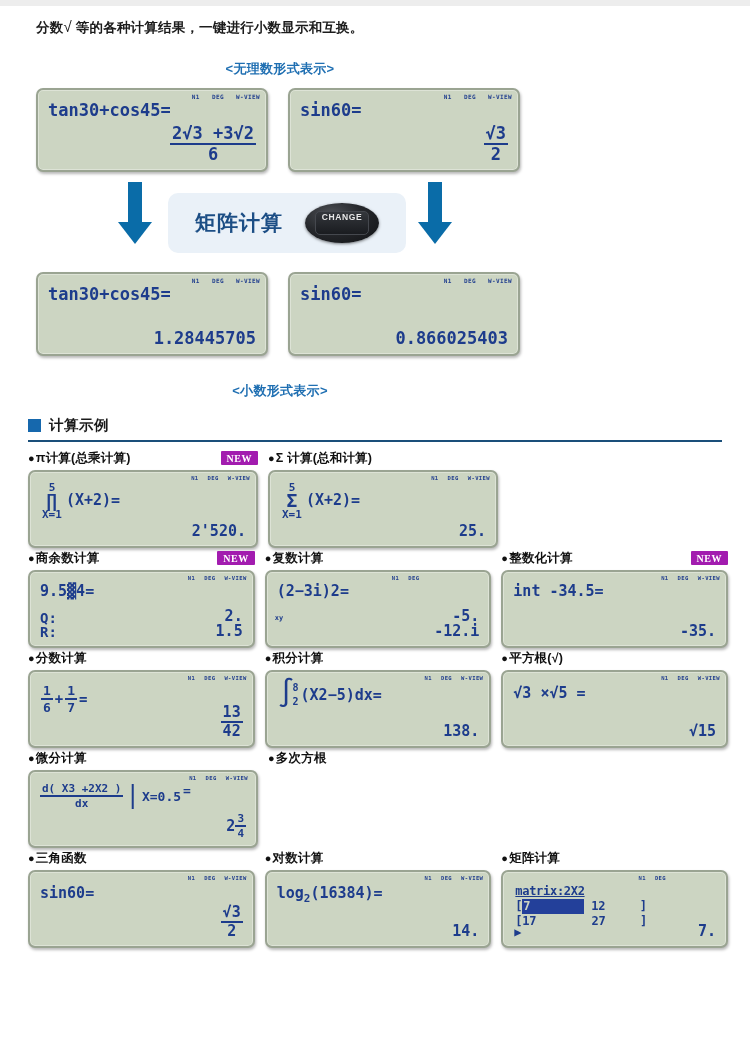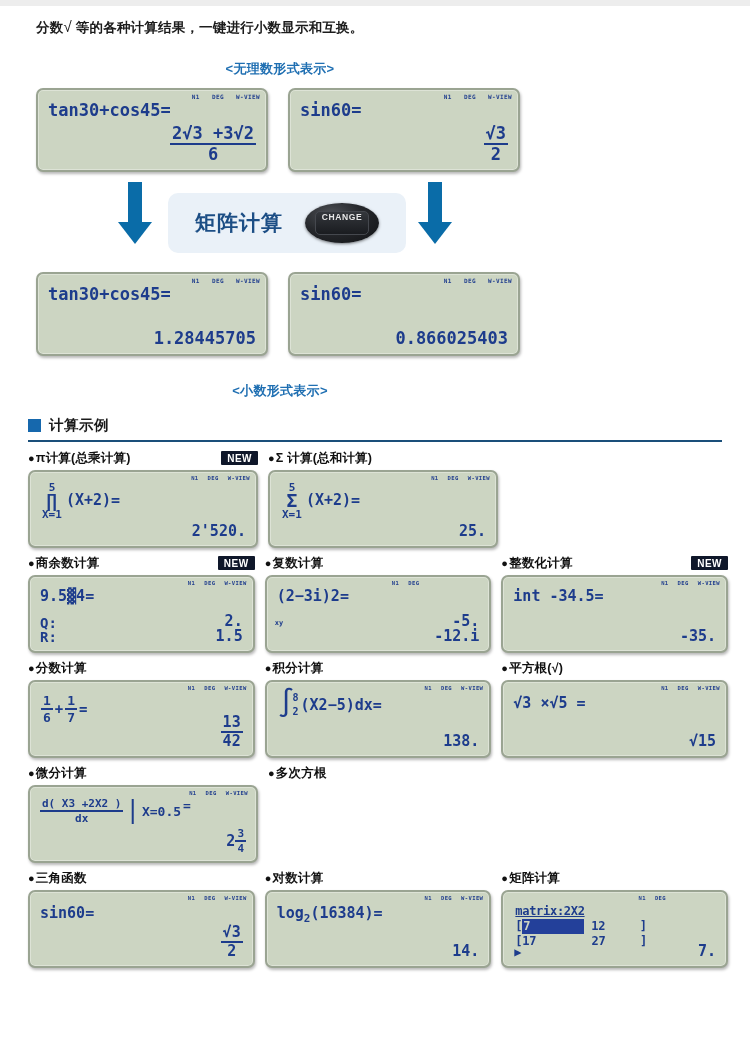--- a/index.html
+++ b/index.html
@@ -103,34 +103,34 @@
   }
 
   
   .sec-head { position:absolute; left:28px; top:416px; display:flex; align-items:center; gap:8px; }
   .sec-head .sq-mark { width:13px; height:13px; background:#1668ad; }
   .sec-head .t { font-size:14.5px; font-weight:700; color:#1a1a1a; letter-spacing:.5px; }
   .sec-rule { position:absolute; left:28px; top:440px; width:694px; height:2px; background:#1a4f7a; }
 
   
   .grid { position:absolute; left:28px; top:448px; width:700px; }
-  .row { display:flex; gap:10px; margin-bottom:5px; }
+  .row { display:flex; gap:10px; }
   .cell { width:230px; position:relative; }
   .cell .hdr {
     display:flex; align-items:center; justify-content:space-between;
     height:20px; margin-bottom:2px;
   }
   .cell .hdr .name {
     font-size:12.5px; font-weight:700; color:#111; letter-spacing:.2px; white-space:nowrap;
   }
   .cell .hdr .name .dot { font-size:11px; margin-right:1px; }
   .badge-new {
-    background:#0f172a; color:#fff; font-size:10px; font-weight:800;
+    background:#a21caf; color:#fff; font-size:10px; font-weight:800;
     padding:1.5px 6px 1.5px 6px; letter-spacing:.5px; border-radius:1px;
-    font-family:Liberation Sans, sans-serif;
+    font-family:Liberation Serif, serif;
   }
   .cell .lcd { position:relative; width:100%; height:78px; }
 
   .lcd .ann.small { font-size:5.5px; gap:9px; }
   .lcd .line1.s { font-size:15px; top:16px; }
   .lcd .res.s { font-size:15px; }
   .lcd .qr {
     position:absolute; left:10px; bottom:6px; font-size:14px;
     font-weight:700; line-height:1.05;
   }

